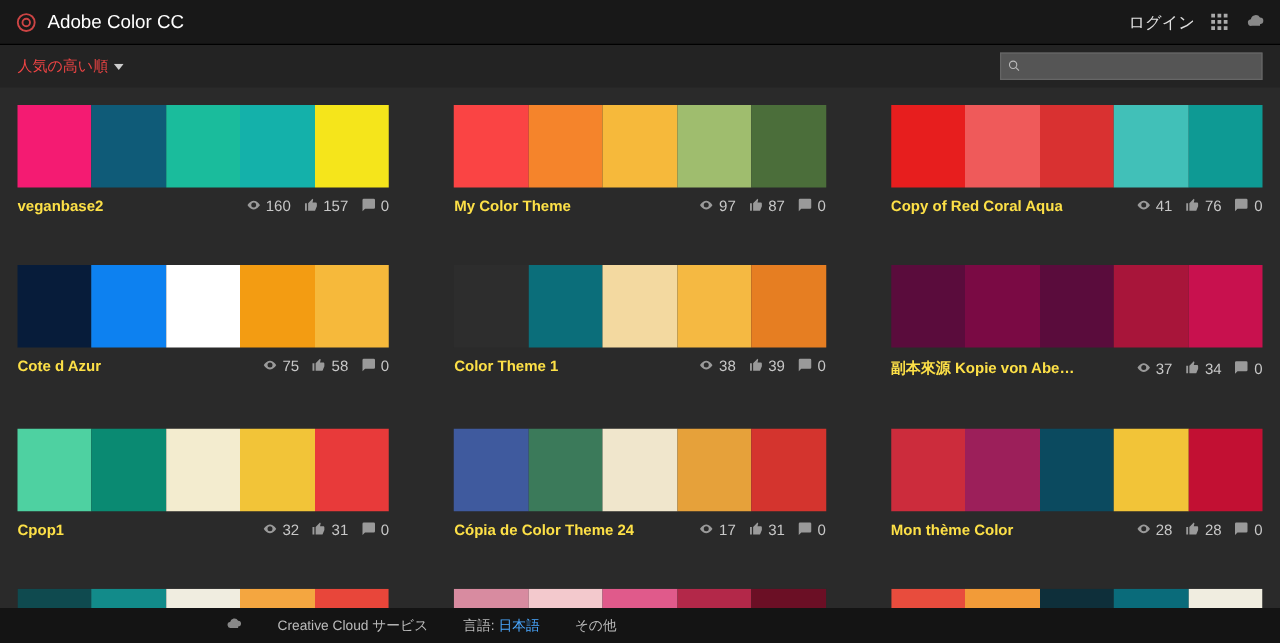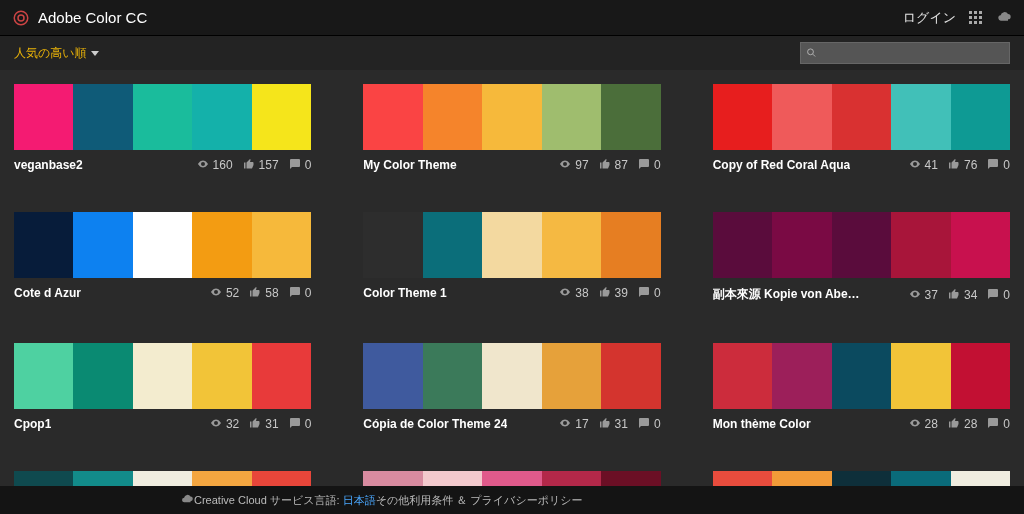--- a/index.html
+++ b/index.html
@@ -7,34 +7,34 @@
 .header { background: #181818; height: 36px; display: flex; align-items: center; padding: 12px 12px; border-bottom: 1px solid #000; }
 .logo-icon { width: 18px; height: 18px; margin-right: 8px; }
 .app-title { font-size: 15px; font-weight: 500; color: #fff; margin-right: 24px; }
 .nav-tabs { display: flex; gap: 4px; }
 .nav-tab { padding: 8px 14px; color: #9a9a9a; cursor: pointer; font-size: 13px; }
 .nav-tab.active { background: #2a2a2a; color: #fff; }
 .header-right { margin-left: auto; display: flex; align-items: center; gap: 12px; }
 .login { color: #e0e0e0; font-size: 13px; cursor: pointer; }
 .header-icon { width: 16px; height: 16px; fill: #aaa; cursor: pointer; }
 .subbar { height: 34px; display: flex; align-items: center; padding: 0 14px; background: #232323; }
-.sort-label { color: #eab308; font-size: 12px; display: flex; align-items: center; gap: 4px; cursor: pointer; justify-content: flex-end; }
+.sort-label { color: #ef4444; font-size: 12px; display: flex; align-items: center; gap: 4px; cursor: pointer; justify-content: flex-end; }
 .search { margin-left: auto; width: 210px; height: 22px; background: #555; border: 1px solid #666; display: flex; align-items: center; padding: 0 6px; }
 .search input { background: transparent; border: none; outline: none; color: #ddd; font-size: 11px; width: 100%; }
 .search-icon { width: 10px; height: 10px; margin-right: 4px; }
 .grid { padding: 14px; display: grid; grid-template-columns: repeat(3, 1fr); gap: 40px 52px; }
 .theme { }
 .swatches { display: flex; height: 66px; cursor: pointer; }
 .swatch { flex: 1; }
 .meta { display: flex; align-items: center; margin-top: 8px; font-size: 12px; }
-.theme-name { font-weight: 600; color: #ffffff; white-space: nowrap; overflow: hidden; text-overflow: ellipsis; max-width: 150px; }
+.theme-name { font-weight: 600; color: #fde047; white-space: nowrap; overflow: hidden; text-overflow: ellipsis; max-width: 150px; }
 .stats { margin-left: auto; display: flex; align-items: center; gap: 10px; color: #c8c8c8; }
 .stat { display: flex; gap: 4px; }
 .stat svg { width: 12px; height: 12px; fill: #9a9a9a; }
-.footer { position: fixed; bottom: 0; left: 0; right: 0; height: 28px; background: #141414; display: flex; align-items: center; padding: 0 180px; color: #bbb; font-size: 11px; }
+.footer { position: fixed; bottom: 0; left: 0; right: 0; height: 28px; background: #141414; display: flex; align-items: center; gap: 28px; padding: 0 180px; color: #bbb; font-size: 11px; }
 .footer .lang { color: #4aa8ff; }
 .footer-icon { width: 14px; height: 14px; fill: #888; }
 .row4 { height: 40px !important; overflow: hidden; }
 </style>
 </head>
 <body>
 
 <div class="header">
   <svg class="logo-icon" viewBox="0 0 24 24">
       <circle cx="12" cy="12" r="9" fill="none" stroke="#c44" stroke-width="2"></circle>
@@ -181,21 +181,21 @@
         <div class="swatch" style="background: rgb(243, 156, 18);"></div>
         <div class="swatch" style="background: rgb(246, 185, 59);"></div>
       </div>
       <div class="meta">
         <span class="theme-name">Cote d Azur</span>
         <div class="stats">
           <span class="stat">
             <svg viewBox="0 0 24 24">
               <path d="M12 5C6 5 2 12 2 12s4 7 10 7 10-7 10-7-4-7-10-7zm0 11a4 4 0 110-8 4 4 0 010 8z"></path>
             </svg>
-            <span>52</span>
+            <span>75</span>
           </span>
           <span class="stat">
             <svg viewBox="0 0 24 24">
               <path d="M2 21h3V9H2v12zm19-11c0-1.1-.9-2-2-2h-5l1-4V3l-1-1-7 7v12h11l3-7v-4z"></path>
             </svg>
             <span>58</span>
           </span>
           <span class="stat">
             <svg viewBox="0 0 24 24">
               <path d="M20 2H4a2 2 0 00-2 2v18l4-4h14a2 2 0 002-2V4a2 2 0 00-2-2z"></path>
@@ -394,14 +394,13 @@
     </div>
   </div>
 
 <div class="footer">
   <svg class="footer-icon" viewBox="0 0 24 24">
       <path d="M18 14a4 4 0 000-8 6 6 0 00-11 2 4 4 0 001 8h10z"></path>
     </svg>
   <span>Creative Cloud サービス</span>
   <span><span>言語:</span> <span class="lang">日本語</span></span>
   <span>その他</span>
-  <span>利用条件 ＆ プライバシーポリシー</span>
 </div>
 
 </body></html>

